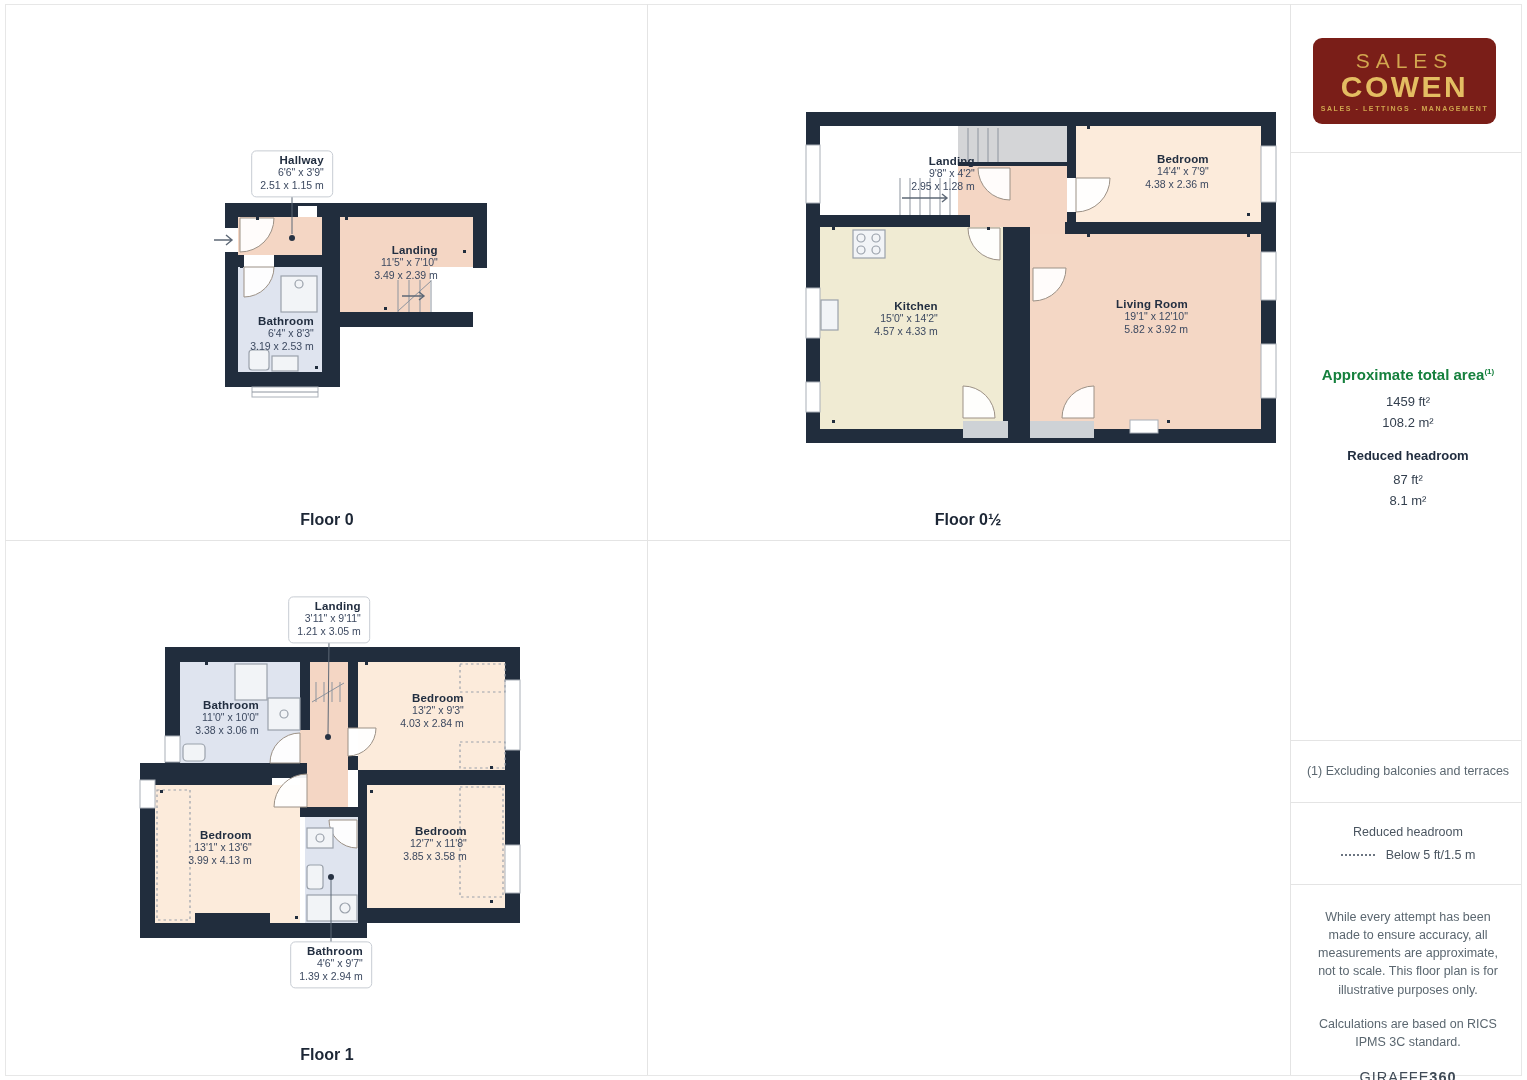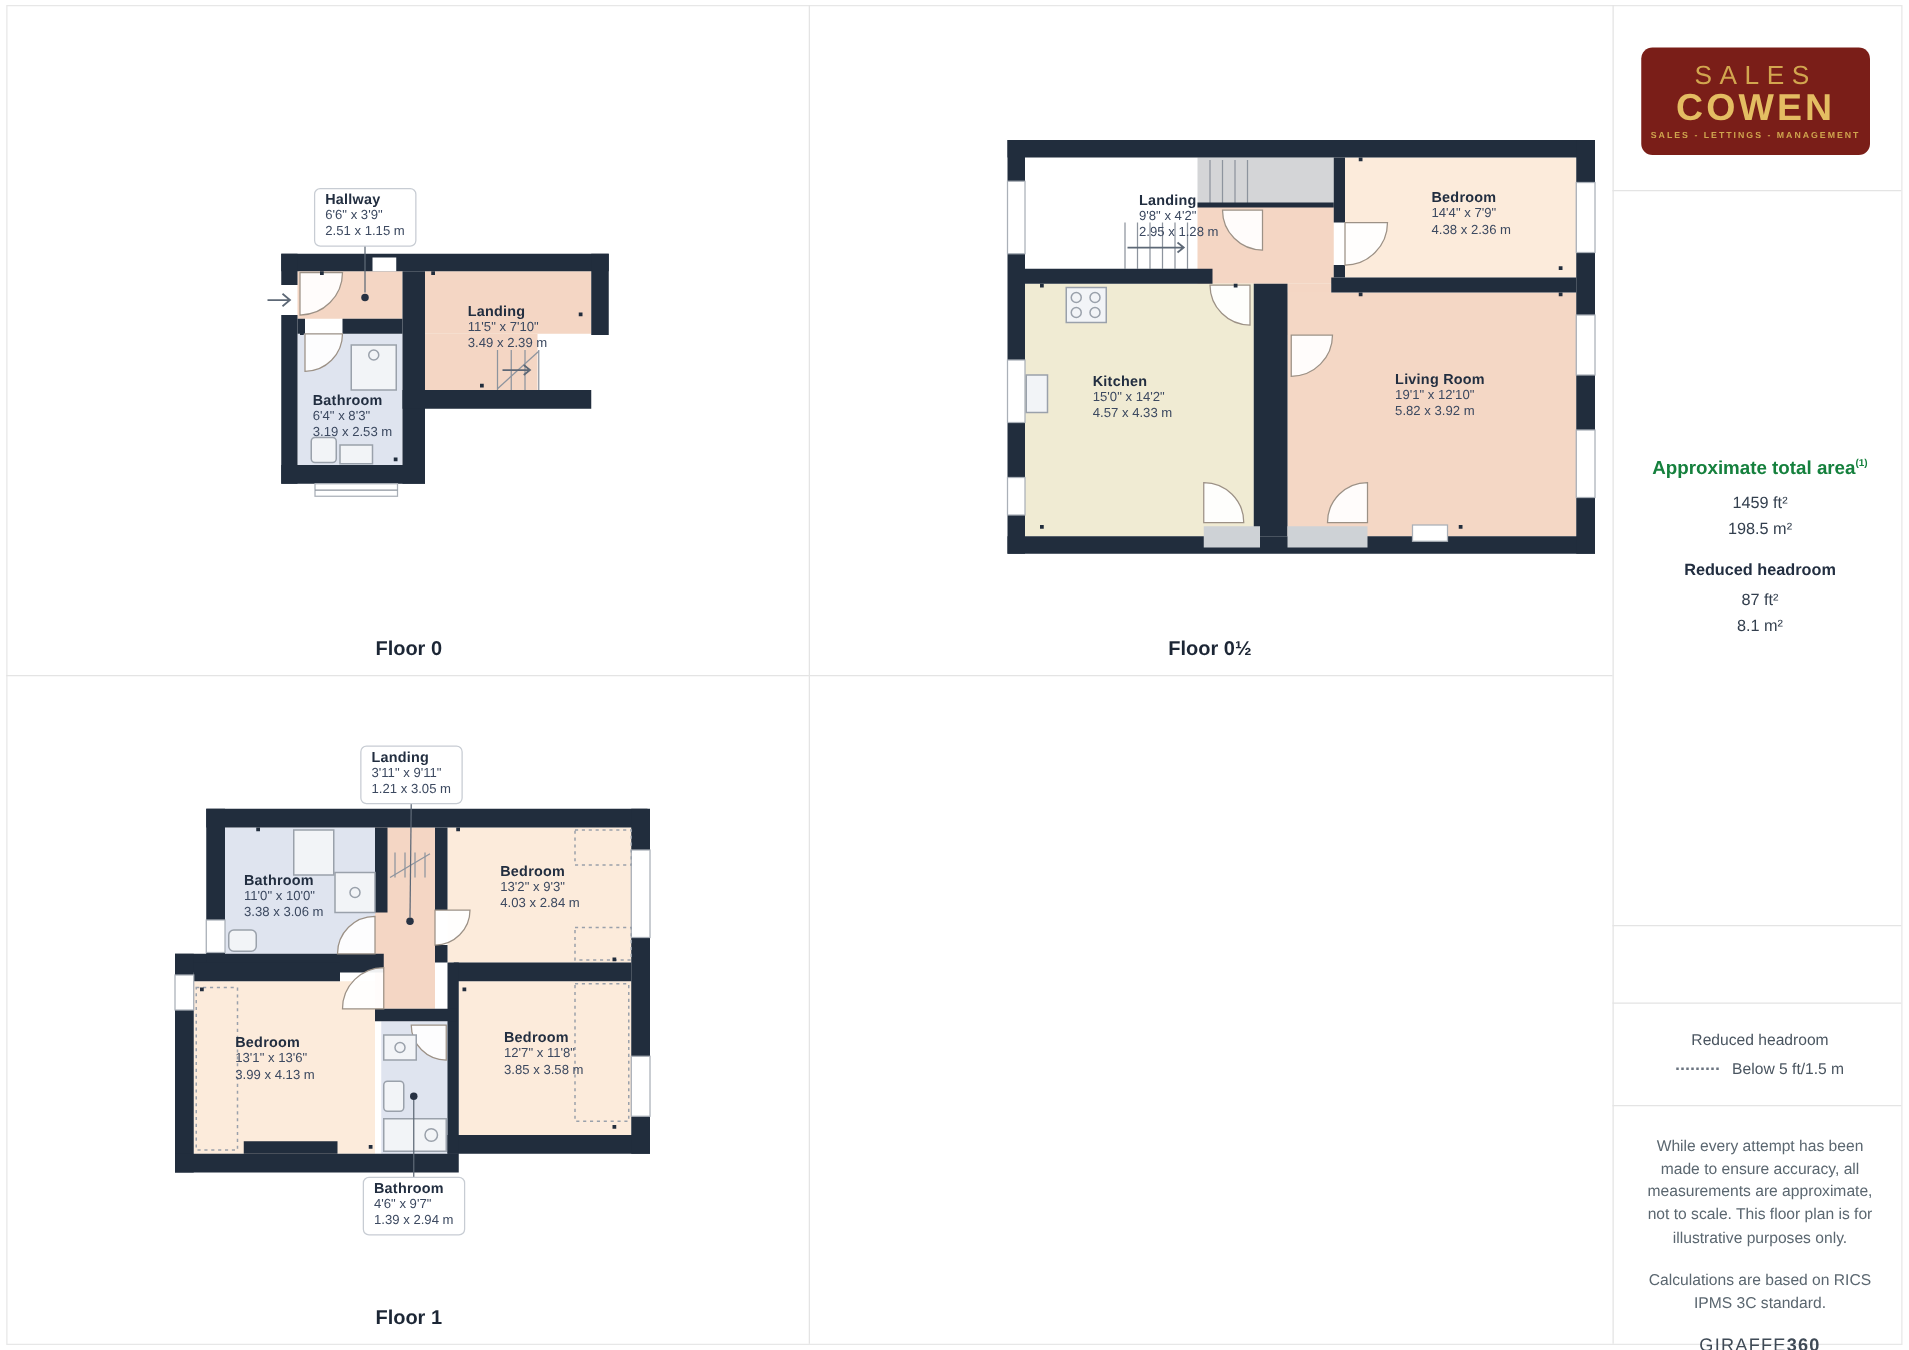--- a/index.html
+++ b/index.html
@@ -28,21 +28,21 @@
   .fixture { fill:#f2f4f7; stroke:#9aa1ab; stroke-width:1.2; }
   .window { fill:#ffffff; stroke:#aab0b8; stroke-width:1; }
   .threshold { fill:#ced2d6; }
   .dashzone { fill:none; stroke:#9aa1ab; stroke-width:1.2; stroke-dasharray:2.5,3; }
   .leader { stroke:#5d6876; stroke-width:1; }
   .leader-dot { fill:#273243; }
   .mark { fill:#212d3d; }
   .arrow { stroke:#5d6876; stroke-width:1.4; fill:none; }
 
   
-  .room-label { position:absolute; transform:translate(-50%,-50%); text-align:left;
+  .room-label { position:absolute; transform:translate(-50%,-50%); text-align:right;
     white-space:nowrap; z-index:5; }
   .room-name { font-weight:bold; font-size:11.5px; color:#222e40; letter-spacing:0.2px; }
   .room-dims { font-size:10.5px; line-height:1.25; color:#3c4960; }
   .boxed { background:#fff; border:1px solid #c7ccd3; border-radius:5px; padding:3px 8px 4px; }
   .floor-label { position:absolute; transform:translate(-50%,-50%); font-weight:bold;
     font-size:16px; color:#1c2635; z-index:5; }
 
   
   .sidebar { position:absolute; left:1290px; top:0; width:236px; height:1080px; }
   .sidebar .divider { left:0; width:231px; height:1px; }
@@ -405,26 +405,27 @@
       <div class="logo-line1" style="color:#d2a64f;">SALES</div>
       <div class="logo-line2" style="color:#e4bd62;">COWEN</div>
       <div class="logo-line3" style="color:#cfa54e;">SALES - LETTINGS - MANAGEMENT</div>
     </div>
 
     <div class="area-block">
       <div class="area-title">
         <span>Approximate total area</span><sup>(1)</sup>
       </div>
       <div class="area-val" style="margin-top:8px;">1459 ft²</div>
-      <div class="area-val">198.5 m²</div>
+      <div class="area-val">108.2 m²</div>
       <div class="area-sub">Reduced headroom</div>
       <div class="area-val" style="margin-top:6px;">87 ft²</div>
       <div class="area-val">8.1 m²</div>
     </div>
 
+    <div class="note1">(1) Excluding balconies and terraces</div>
 
     <div class="note2">
       <div>Reduced headroom</div>
       <div class="legend-row">
         <span class="dotted-swatch"></span>
         <span>Below 5 ft/1.5 m</span>
       </div>
     </div>
 
     <div class="note3">

